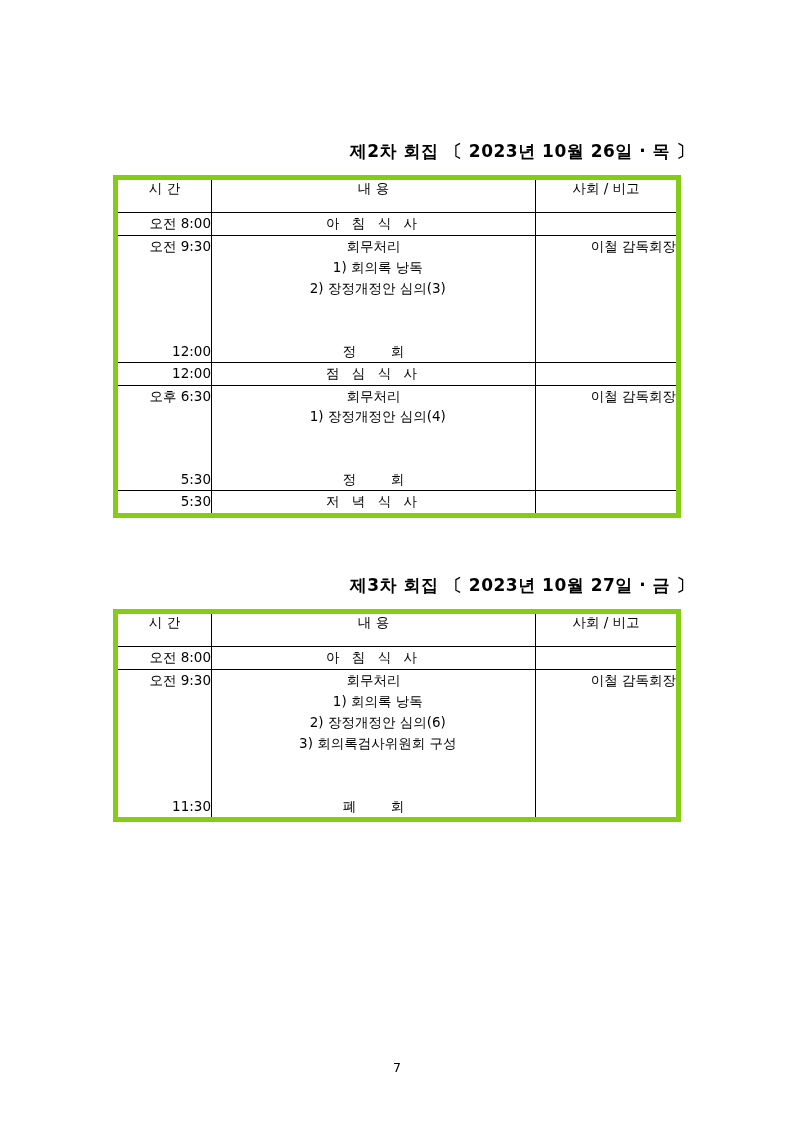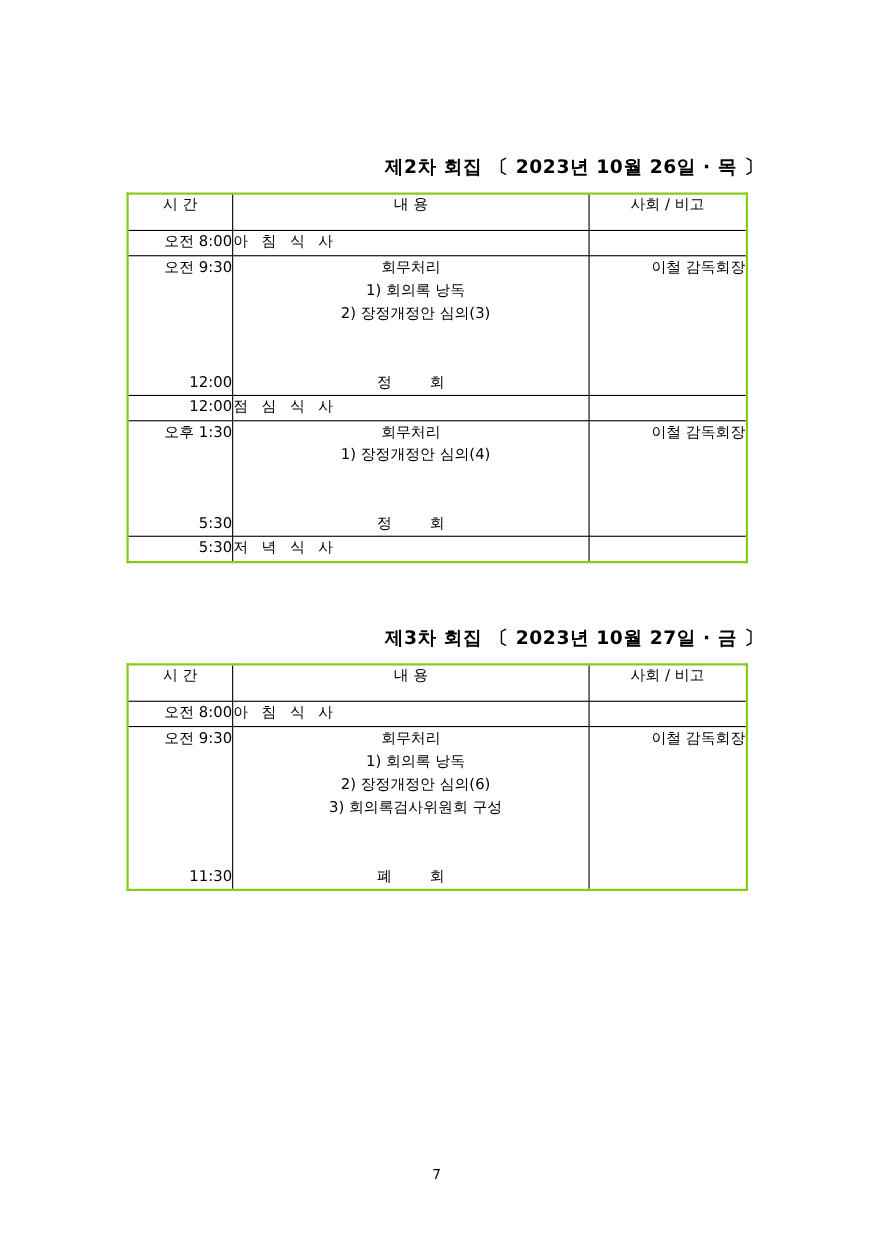--- a/index.html
+++ b/index.html
@@ -29,21 +29,21 @@
     font-size: 17px;
     font-weight: bold;
     letter-spacing: 0.5px;
     margin: 0 0 12px 0;
     font-family: "DejaVu Sans", "Liberation Sans", sans-serif;
   }
   table.schedule {
     border-collapse: collapse;
     width: 565px;
     margin: 0 auto;
-    border: 2px solid #84cc16;
+    border: 5px solid #84cc16;
     table-layout: fixed;
   }
   table.schedule td, table.schedule th {
     border: 1px solid #000;
     padding: 0;
     vertical-align: top;
     font-size: 13.5px;
     font-weight: normal;
   }
   .col-time { width: 96px; }
@@ -63,21 +63,21 @@
     white-space: pre;
     line-height: 1.55;
   }
   .cell-content {
     text-align: center;
     padding: 7px 8px 7px 8px;
     line-height: 1.55;
     white-space: pre;
   }
   .cell-content.center {
-    text-align: left;
+    text-align: center;
     padding-left: 0;
     padding-right: 0;
   }
   .cell-note {
     text-align: right;
     padding: 7px 6px;
     line-height: 1.55;
     white-space: pre;
   }
   .meal {
@@ -143,21 +143,21 @@
           <td class="cell-note">이철 감독회장</td>
         </tr>
 
         <tr class="row-meal">
           <td class="cell-time">12:00</td>
           <td class="cell-content center meal">점 심 식 사</td>
           <td class="cell-note"></td>
         </tr>
 
         <tr>
-          <td class="cell-time">오후 1:30
+          <td class="cell-time">오후 6:30
 
 
 
 5:30</td>
           <td class="cell-content">회무처리
   1) 장정개정안 심의(4)
 
 
 정        회</td>
           <td class="cell-note">이철 감독회장</td>

